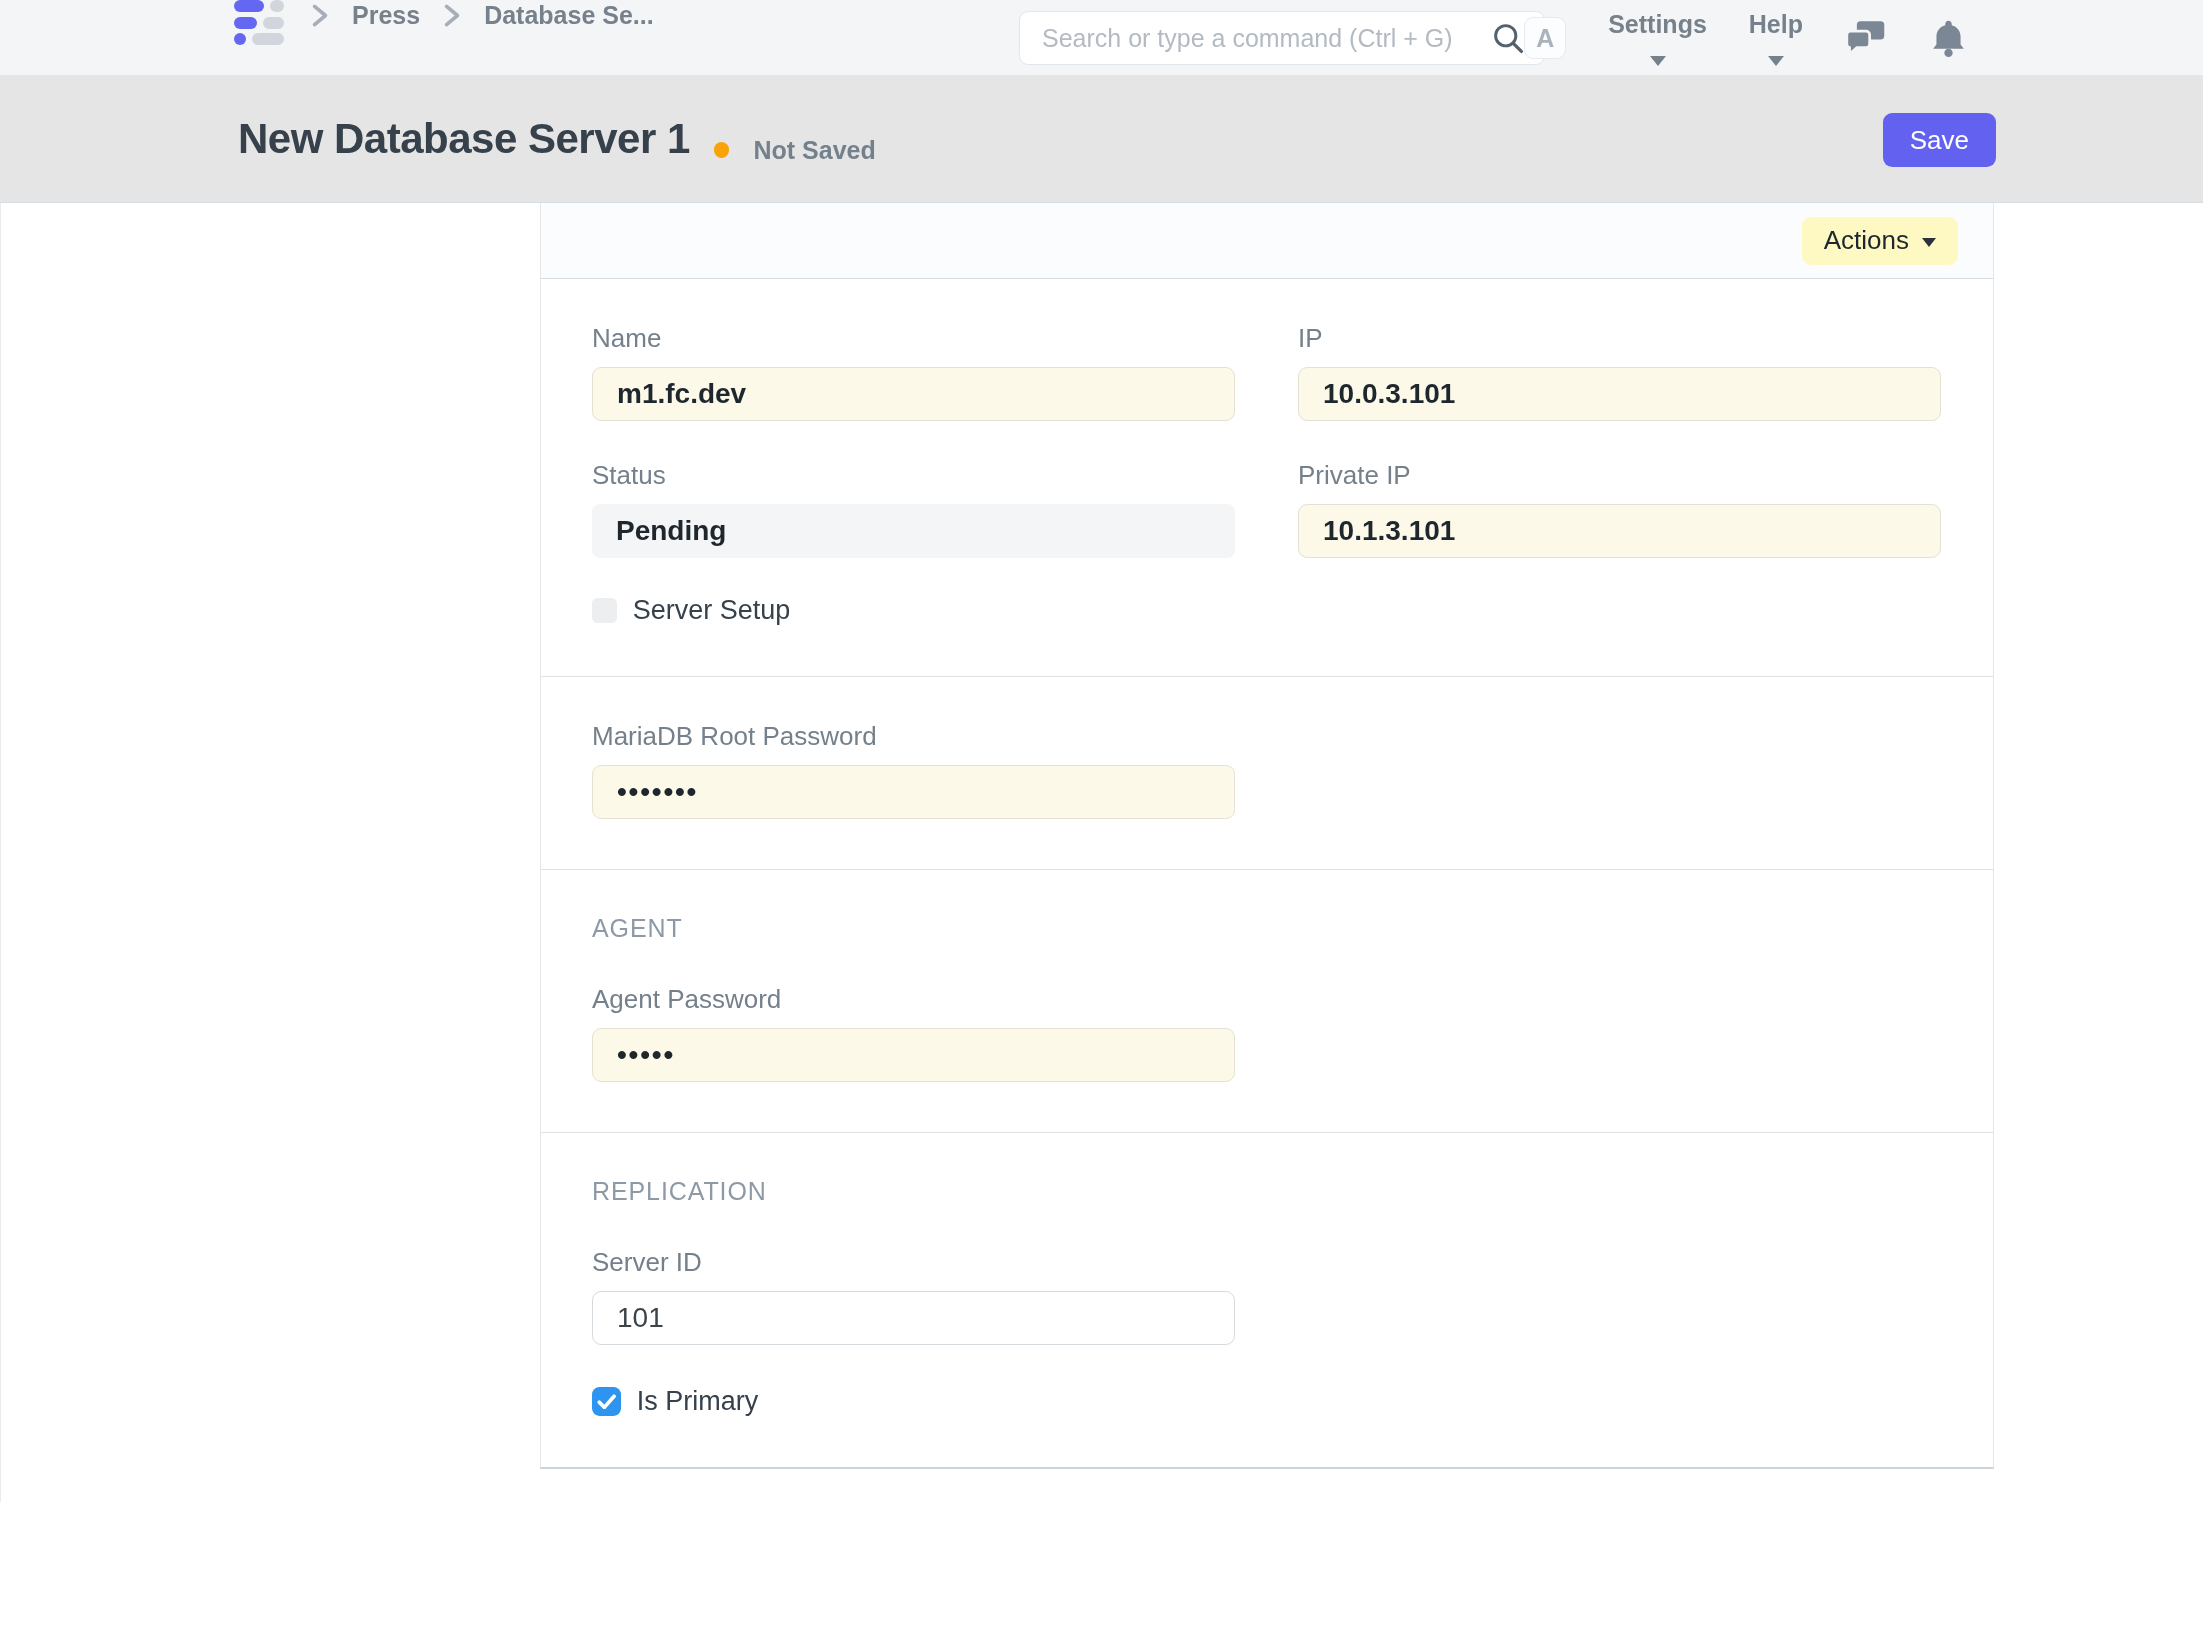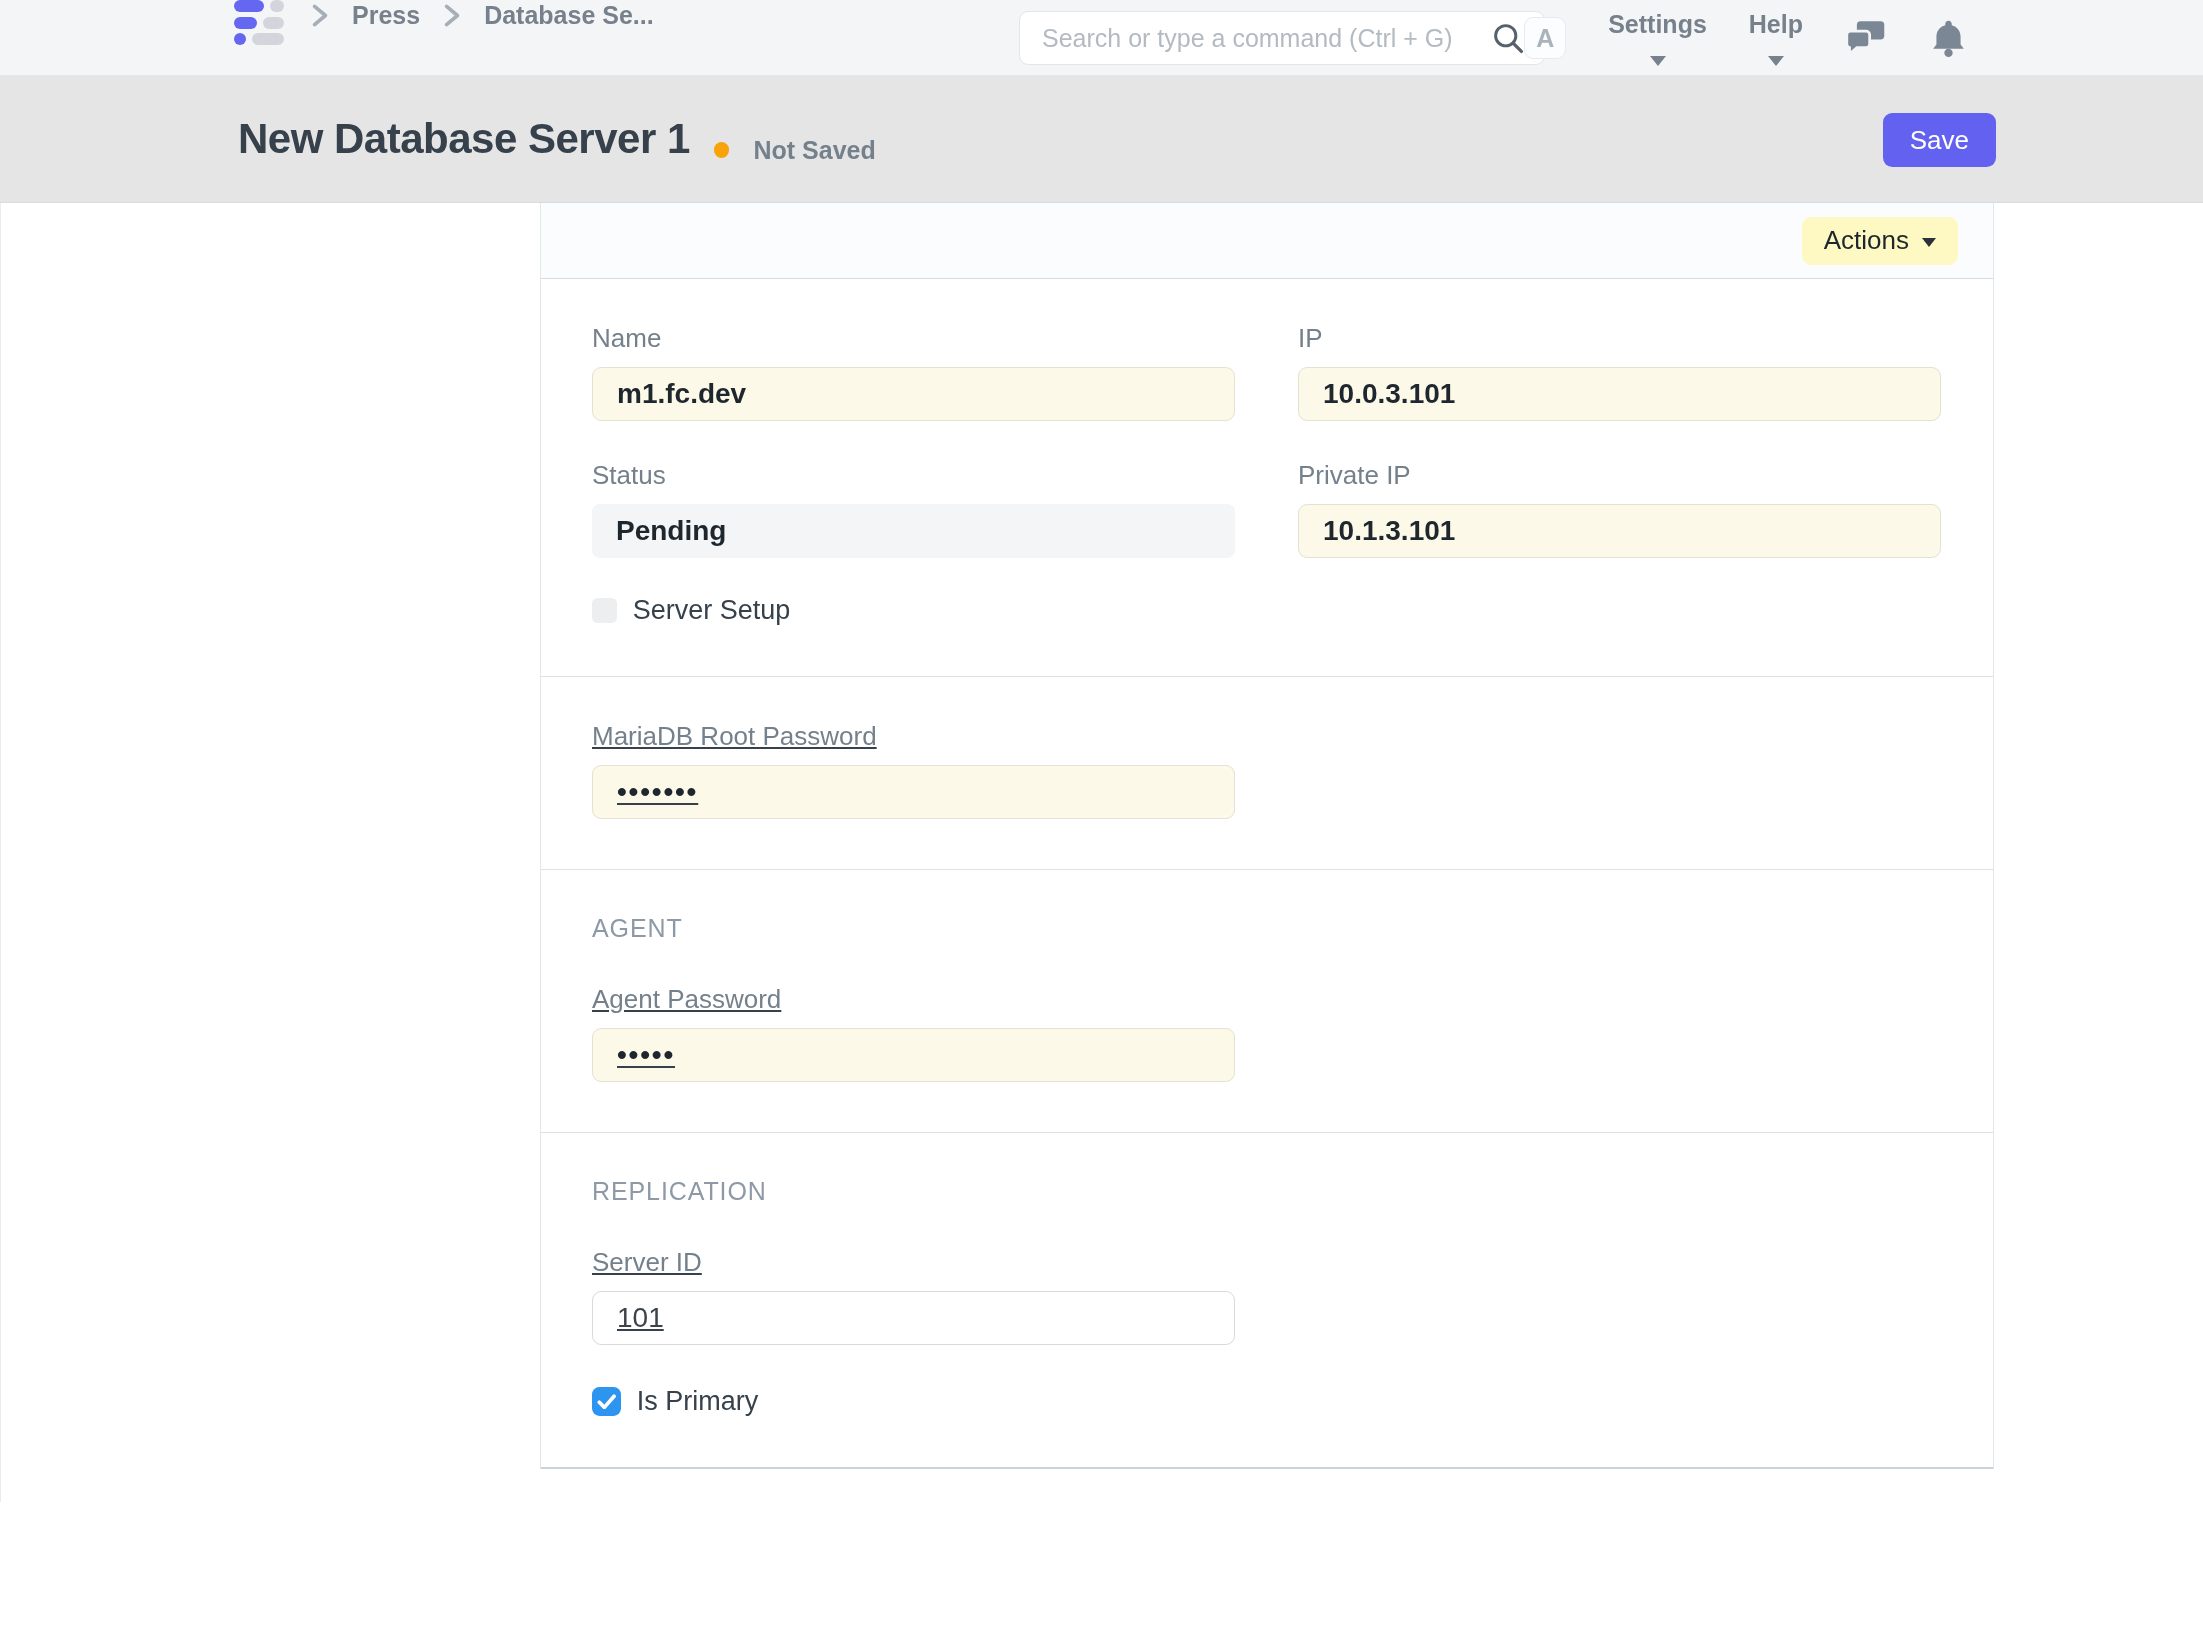--- a/index.html
+++ b/index.html
@@ -95,21 +95,21 @@
     background:#ffffff; outline:none;
   }
   .fin.dirty { background:#fdf9e9; border-color:#e4e1d3; }
   .fin.pwd { letter-spacing:1.8px; }
   .fin.plain { font-weight:400; color:#3c4349; border-color:#d5dade; }
   .static-field {
     width:100%; height:54px; background:#f4f5f7; border-radius:7.4px;
     display:flex; align-items:center; padding:0 24px;
     font-size:28px; font-weight:700; color:#1f272e;
   }
-  .narrow { max-width:643px;text-decoration:underline; }
+  .narrow { max-width:643px; }
 
   .check-row { display:flex; align-items:center; margin-top:37px; cursor:pointer; width:max-content; }
   .cbox { width:25px; height:25px; border-radius:5.5px; background:#eceef0; flex:none; }
   .cbox.checked { width:29px; height:29px; border-radius:7.4px; background:#2d95f0; display:flex; align-items:center; justify-content:center; }
   .check-row .clabel { font-size:27px; color:#36414c; margin-left:15.7px; }
 </style>
 </head>
 <body>
 
 <nav class="navbar">

